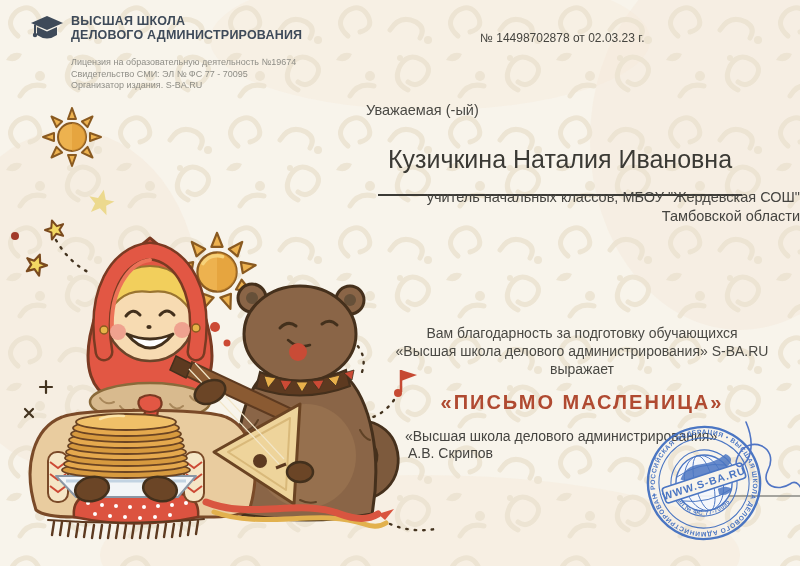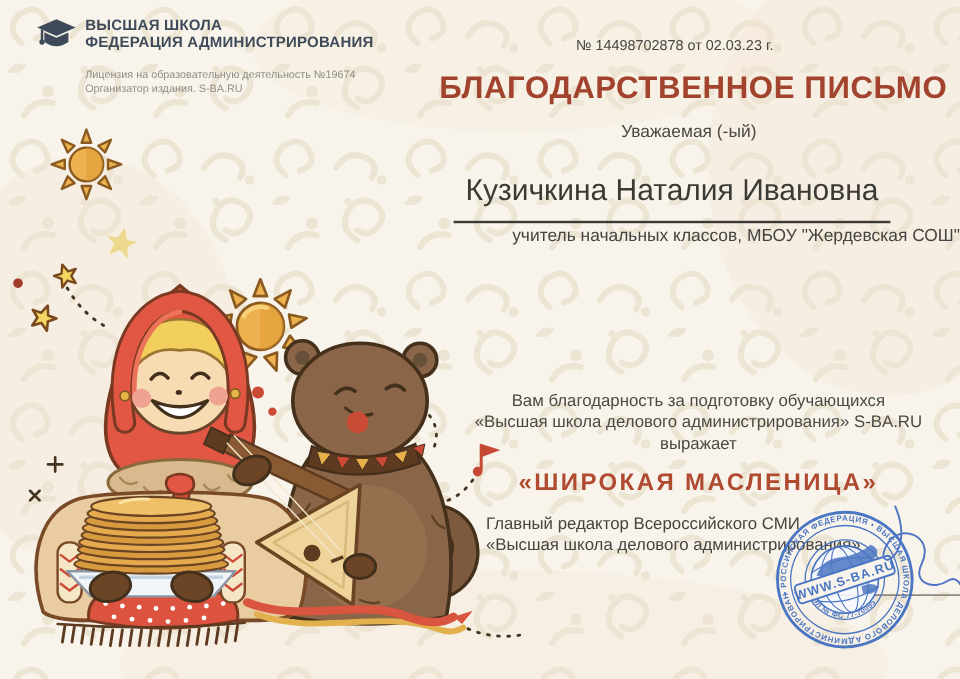--- a/index.html
+++ b/index.html
@@ -11,25 +11,25 @@
   .illo-svg{z-index:1;}
 
   .hdr{position:absolute;left:30px;top:14px;z-index:2;display:flex;gap:7px;}
   .logo-col{display:flex;flex-direction:column;}
   .logo-name{font-size:12.5px;font-weight:bold;color:#3e4a59;line-height:14px;letter-spacing:.2px;}
   .license{margin-top:15px;font-size:9px;color:#8f8e87;line-height:11.5px;}
 
   .doc-number{position:absolute;left:480px;top:31px;z-index:2;font-size:12px;color:#45443f;}
   .title{position:absolute;left:366px;top:58px;width:416px;z-index:2;text-align:center;
          font-size:26px;font-weight:800;color:#a2432d;letter-spacing:.5px;white-space:nowrap;}
-  .salutation{position:absolute;left:366px;top:102px;width:416px;z-index:2;text-align:center;
+  .salutation{position:absolute;left:366px;top:102px;width:416px;z-index:2;text-align:left;
          font-size:14.5px;color:#4a4944;}
   .name-wrap{position:absolute;left:320px;top:145px;width:480px;z-index:2;text-align:center;}
   .name{display:inline-block;font-size:25px;color:#3b3a35;border-bottom:2px solid #3b3a35;
-        padding:0 10px 10px;}
+        padding:0 10px 20px;}
   .role{position:absolute;left:320px;top:188px;width:480px;z-index:2;text-align:right;
         font-size:14.5px;color:#454440;line-height:19px;}
   .body-text{position:absolute;left:372px;top:324px;width:420px;z-index:2;text-align:center;
         font-size:14px;color:#4a4944;line-height:18px;}
   .contest{position:absolute;left:372px;top:391px;width:420px;z-index:2;text-align:center;
         font-size:20px;font-weight:800;color:#b04a31;letter-spacing:2px;white-space:nowrap;}
   .signature{position:absolute;left:405px;top:428px;z-index:2;font-size:14px;color:#454440;
         line-height:17px;}
   .sig-name{padding-left:3px;}
   .stamp-svg{position:absolute;left:628px;top:412px;z-index:5;pointer-events:none;}
@@ -258,50 +258,51 @@
 
   <div class="hdr">
     <svg width="34" height="32" viewBox="0 0 34 32">
       <path d="M17,2 L33,9 L17,16 L1,9 Z" fill="#3e4a59"></path>
       <path d="M7,13 v8 q10,7 20,0 v-8 l-10,4.5 Z" fill="#3e4a59"></path>
       <path d="M5,10.5 v9" stroke="#3e4a59" stroke-width="2"></path>
       <circle cx="5" cy="21" r="2.2" fill="#3e4a59"></circle>
     </svg>
     <div class="logo-col">
       <div class="logo-name">ВЫСШАЯ ШКОЛА</div>
-      <div class="logo-name">ФЕДЕРАЦИЯ АДМИНИСТРИРОВАНИЯ</div>
+      <div class="logo-name">ДЕЛОВОГО АДМИНИСТРИРОВАНИЯ</div>
       <div class="license">
         <div>Лицензия на образовательную деятельность №19674</div>
+        <div>Свидетельство СМИ: ЭЛ № ФС 77 - 70095</div>
         <div>Организатор издания. S-BA.RU</div>
       </div>
     </div>
   </div>
 
   <div class="doc-number">№ 14498702878 от 02.03.23 г.</div>
 
-  <div class="title">БЛАГОДАРСТВЕННОЕ ПИСЬМО</div>
   <div class="salutation">Уважаемая (-ый)</div>
 
   <div class="name-wrap">
     <span class="name">Кузичкина Наталия Ивановна</span>
   </div>
   <div class="role">
     <div>учитель начальных классов, МБОУ "Жердевская СОШ"</div>
+    <div>Тамбовской области</div>
   </div>
 
   <div class="body-text">
     <div>Вам благодарность за подготовку обучающихся</div>
     <div>«Высшая школа делового администрирования» S-BA.RU выражает</div>
   </div>
 
-  <div class="contest">«ШИРОКАЯ МАСЛЕНИЦА»</div>
+  <div class="contest">«ПИСЬМО МАСЛЕНИЦА»</div>
 
   <div class="signature">
-    <div>Главный редактор Всероссийского СМИ</div>
     <div>«Высшая школа делового администрирования»</div>
+    <div class="sig-name">А.В. Скрипов</div>
   </div>
 
   <svg class="stamp-svg" width="180" height="148" viewBox="0 0 180 148">
     <defs>
       <path id="ringP" d="M27,71 a49,49 0 1 1 98,0 a49,49 0 1 1 -98,0"></path>
       <path id="innerP" d="M44,71 a32,32 0 0 0 64,0"></path>
     </defs>
     <line x1="70" y1="84" x2="178" y2="84" stroke="#8a8a85" stroke-width="1.5"></line>
     <g opacity="0.92" transform="rotate(-14 76 71)">
       <circle cx="76" cy="71" r="56" fill="none" stroke="#3d6cc0" stroke-width="2.4"></circle>

